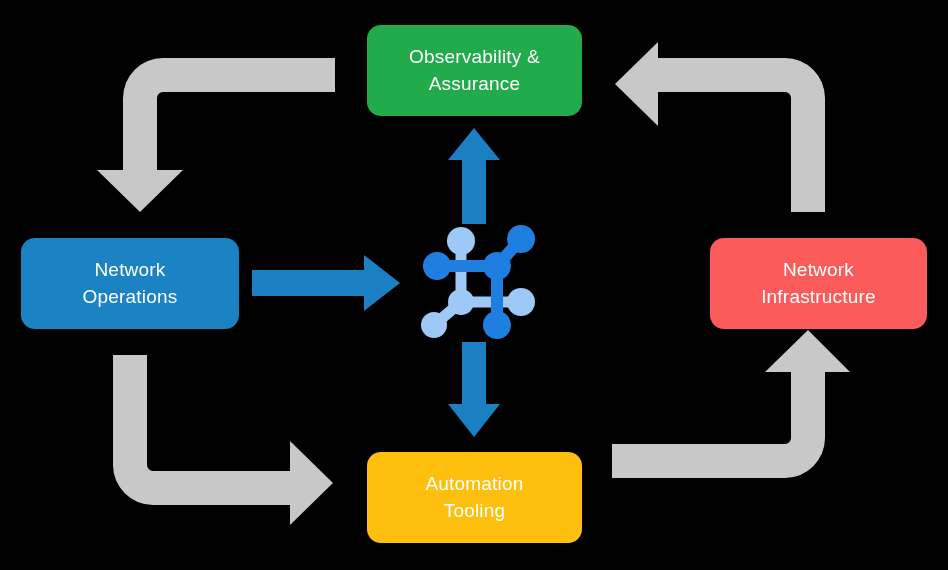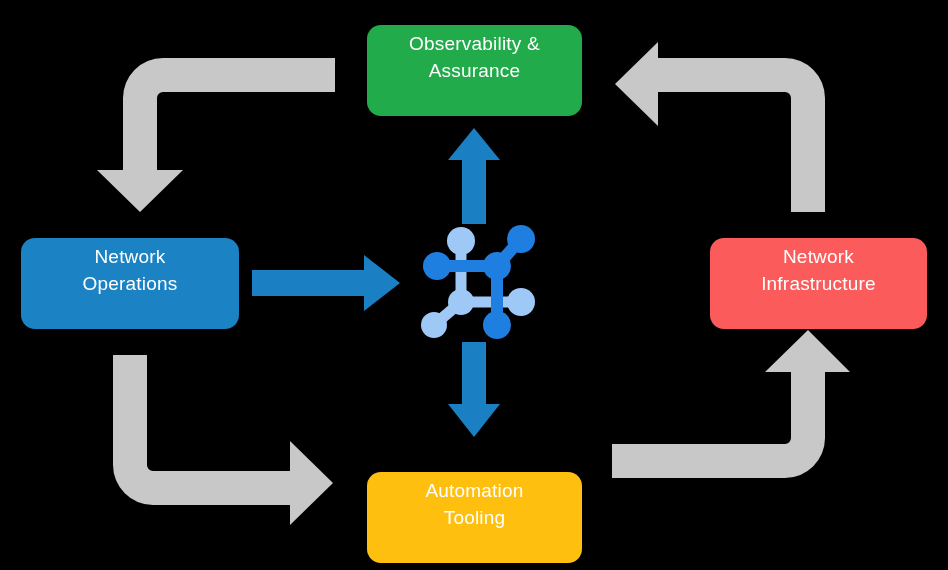--- a/index.html
+++ b/index.html
@@ -12,37 +12,38 @@
     width: 948px;
     height: 570px;
     background: #000000;
     overflow: hidden;
     font-family: "Liberation Sans", sans-serif;
   }
   .node-box {
     position: absolute;
     border-radius: 14px;
     display: flex;
+    align-items: center;
     justify-content: center;
     text-align: center;
     color: #ffffff;
     font-size: 19px;
     line-height: 1.42;
     font-weight: 400;
     letter-spacing: 0.2px;
     box-sizing: border-box;
     padding: 6px 10px;
     user-select: none;
   }
   .node-label { display: block; white-space: pre-line; }
 
   #box-observability { left: 367px; top: 25px;  width: 215px; height: 91px; background: #22ab4b; }
   #box-operations    { left: 21px;  top: 238px; width: 218px; height: 91px; background: #1b82c4; }
   #box-infrastructure{ left: 710px; top: 238px; width: 217px; height: 91px; background: #fb5b5b; }
-  #box-automation    { left: 367px; top: 472px; width: 215px; height: 91px; background: #ffbf0f; }
+  #box-automation    { left: 367px; top: 452px; width: 215px; height: 91px; background: #ffbf0f; }
 
   .svg-layer {
     position: absolute;
     left: 0; top: 0;
     width: 948px;
     height: 570px;
     pointer-events: none;
   }
   .svg-layer > * { pointer-events: auto; }
 </style>

